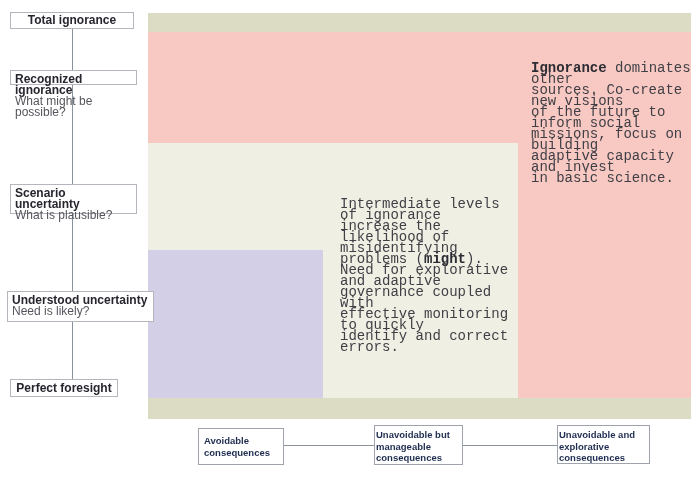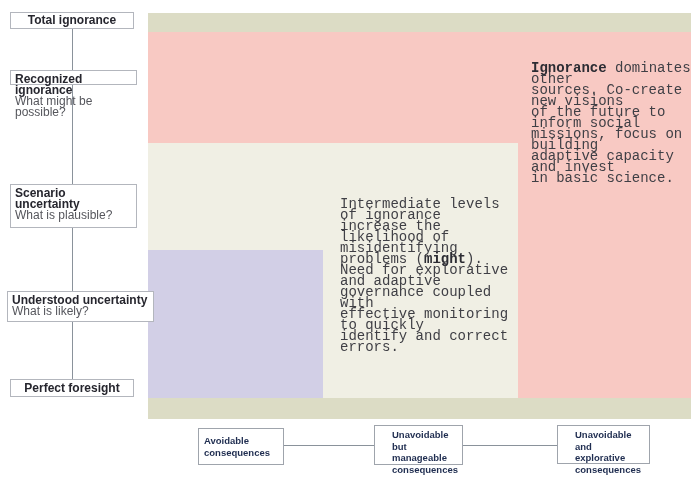--- a/index.html
+++ b/index.html
@@ -79,49 +79,49 @@
     border: 1px solid #9fa4ac;
     box-sizing: border-box;
     font-weight: bold;
     font-size: 9.5px;
     line-height: 11.5px;
     color: #1f2d50;
     white-space: pre-line;
     padding: 6px 5px;
     z-index: 2;
   }
-  .cons-box.three { padding: 3px 17px; }
+  .cons-box.three { padding: 3px 1px; }
 </style>
 </head>
 <body>
 
 <div class="canvas">
 
   <div class="vline" style="left:72px; top:20px; height:368px;"></div>
 
   <div class="axis-box single" style="left:10px; top:12px; width:124px; height:17px;">
     <span class="axis-title">Total ignorance</span>
   </div>
 
   <div class="axis-box" style="left:10px; top:70px; width:127px; height:15px;">
     <span class="axis-title">Recognized ignorance</span>
     <span class="axis-sub">What might be possible?</span>
   </div>
 
-  <div class="axis-box" style="left:10px; top:184px; width:127px; height:44px;">
+  <div class="axis-box" style="left:10px; top:184px; width:127px; height:30px;">
     <span class="axis-title">Scenario uncertainty</span>
     <span class="axis-sub">What is plausible?</span>
   </div>
 
   <div class="axis-box" style="left:7px; top:291px; width:147px; height:31px;">
     <span class="axis-title">Understood uncertainty</span>
-    <span class="axis-sub">What is likely?</span>
+    <span class="axis-sub">Need is likely?</span>
   </div>
 
-  <div class="axis-box single" style="left:10px; top:379px; width:124px; height:18px;text-align:center;">
+  <div class="axis-box single" style="left:10px; top:379px; width:108px; height:18px;text-align:center;">
     <span class="axis-title">Perfect foresight</span>
   </div>
 
   <div class="region region-khaki" style="left:148px; top:13px; width:543px; height:406px;"></div>
   <div class="region region-pink" style="left:148px; top:32px; width:543px; height:366px;"></div>
   <div class="region region-cream" style="left:148px; top:143px; width:370px; height:255px;"></div>
   <div class="region region-purple" style="left:148px; top:250px; width:175px; height:148px;"></div>
 
   <div class="region-text" style="left:531px; top:52px; width:166px;">
     <span class="rt-bold">Ignorance</span><span> dominates other

